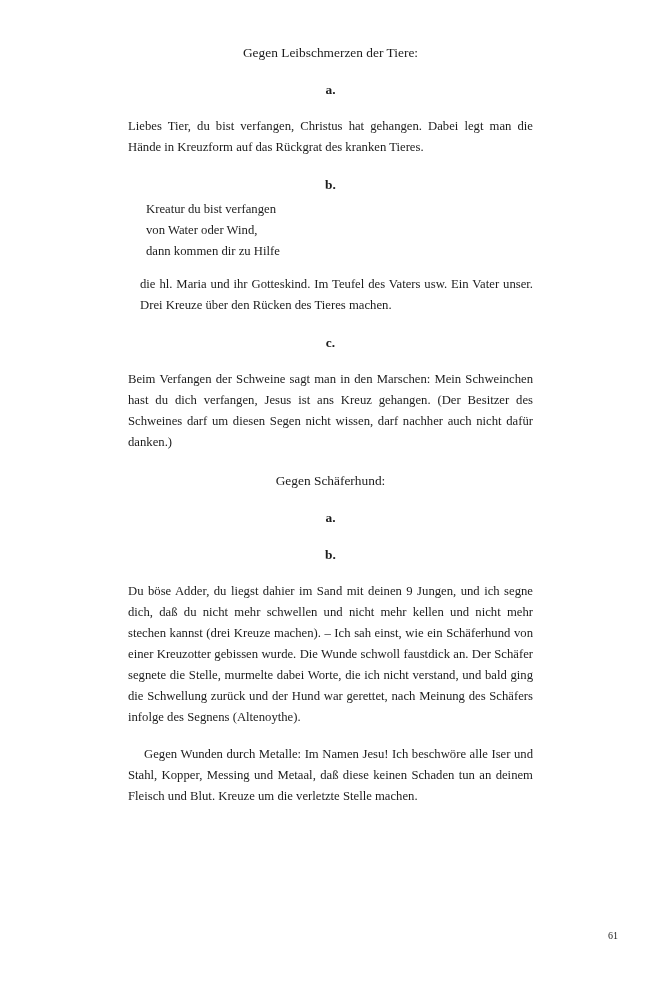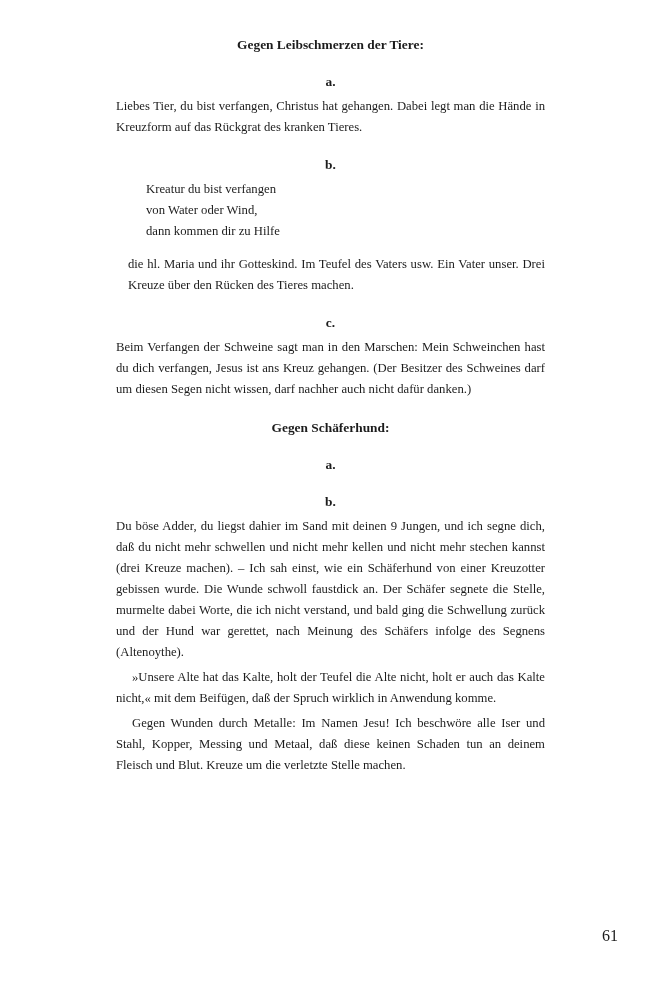--- a/index.html
+++ b/index.html
@@ -15,55 +15,55 @@
     box-sizing: border-box;
     padding: 34px 111px 0 112px;
     font-family: "Liberation Serif", "DejaVu Serif", serif;
     font-size: 12.7px;
     line-height: 21px;
     color: #1c1c1c;
     overflow: hidden;
   }
   .heading {
     font-size: 13.4px;
-    font-weight: bold;
+    font-weight: normal;
     text-align: center;
-    margin: 0;
+    margin: 8px;
     line-height: 21px;
   }
   .heading-2 {
     margin-top: 17px;
   }
   .sub {
     font-size: 13.4px;
     font-weight: bold;
     text-align: center;
     margin: 16px 0 4px 0;
     line-height: 21px;
   }
   .para {
-    margin: 4px;
+    margin: 16px;
     text-align: justify;
   }
   .para.indented {
     padding-left: 12px;
     margin-top: 12px;
   }
   .para.firstline {
     text-indent: 16px;
   }
   .verse {
     margin: 0 0 0 34px;
     white-space: pre-line;
   }
   .page-number {
     position: absolute;
     right: 42px;
     bottom: 44px;
-    font-size: 16px;
+    font-size: 10px;
     color: #1c1c1c;
   }
 </style>
 </head>
 <body>
 
 <div class="page">
   <h2 class="heading">Gegen Leibschmerzen der Tiere:</h2>
 
   <h3 class="sub">a.</h3>
@@ -78,17 +78,16 @@
   <h3 class="sub">c.</h3>
   <p class="para">Beim Verfangen der Schweine sagt man in den Marschen: Mein Schweinchen hast du dich verfangen, Jesus ist ans Kreuz gehangen. (Der Besitzer des Schweines darf um diesen Segen nicht wissen, darf nachher auch nicht dafür danken.)</p>
 
   <h2 class="heading heading-2">Gegen Schäferhund:</h2>
 
   <h3 class="sub">a.</h3>
 
   <h3 class="sub">b.</h3>
   <p class="para">Du böse Adder, du liegst dahier im Sand mit deinen 9 Jungen, und ich segne dich, daß du nicht mehr schwellen und nicht mehr kellen und nicht mehr stechen kannst (drei Kreuze machen). – Ich sah einst, wie ein Schäferhund von einer Kreuzotter gebissen wurde. Die Wunde schwoll faustdick an. Der Schäfer segnete die Stelle, murmelte dabei Worte, die ich nicht verstand, und bald ging die Schwellung zurück und der Hund war gerettet, nach Meinung des Schäfers infolge des Segnens (Altenoythe).</p>
 
-  <p class="para firstline">»Unsere Alte hat das Kalte, holt der Teufel die Alte nicht, holt er auch das Kalte nicht,« mit dem Beifügen, daß der Spruch wirklich in Anwendung komme.</p>
   <p class="para firstline">Gegen Wunden durch Metalle: Im Namen Jesu! Ich beschwöre alle Iser und Stahl, Kopper, Messing und Metaal, daß diese keinen Schaden tun an deinem Fleisch und Blut. Kreuze um die verletzte Stelle machen.</p>
 
   <div class="page-number">61</div>
 </div>
 
 </body></html>

